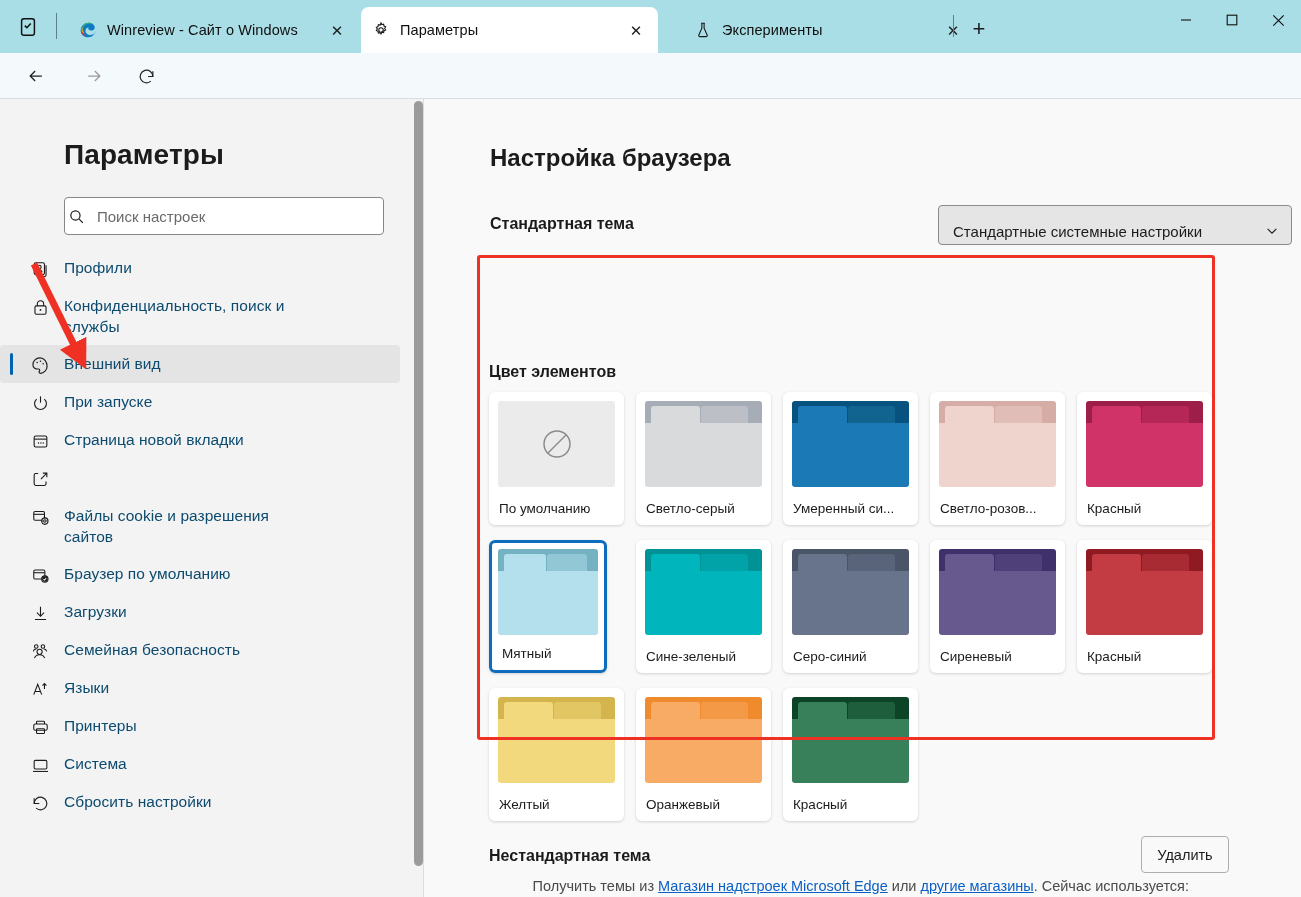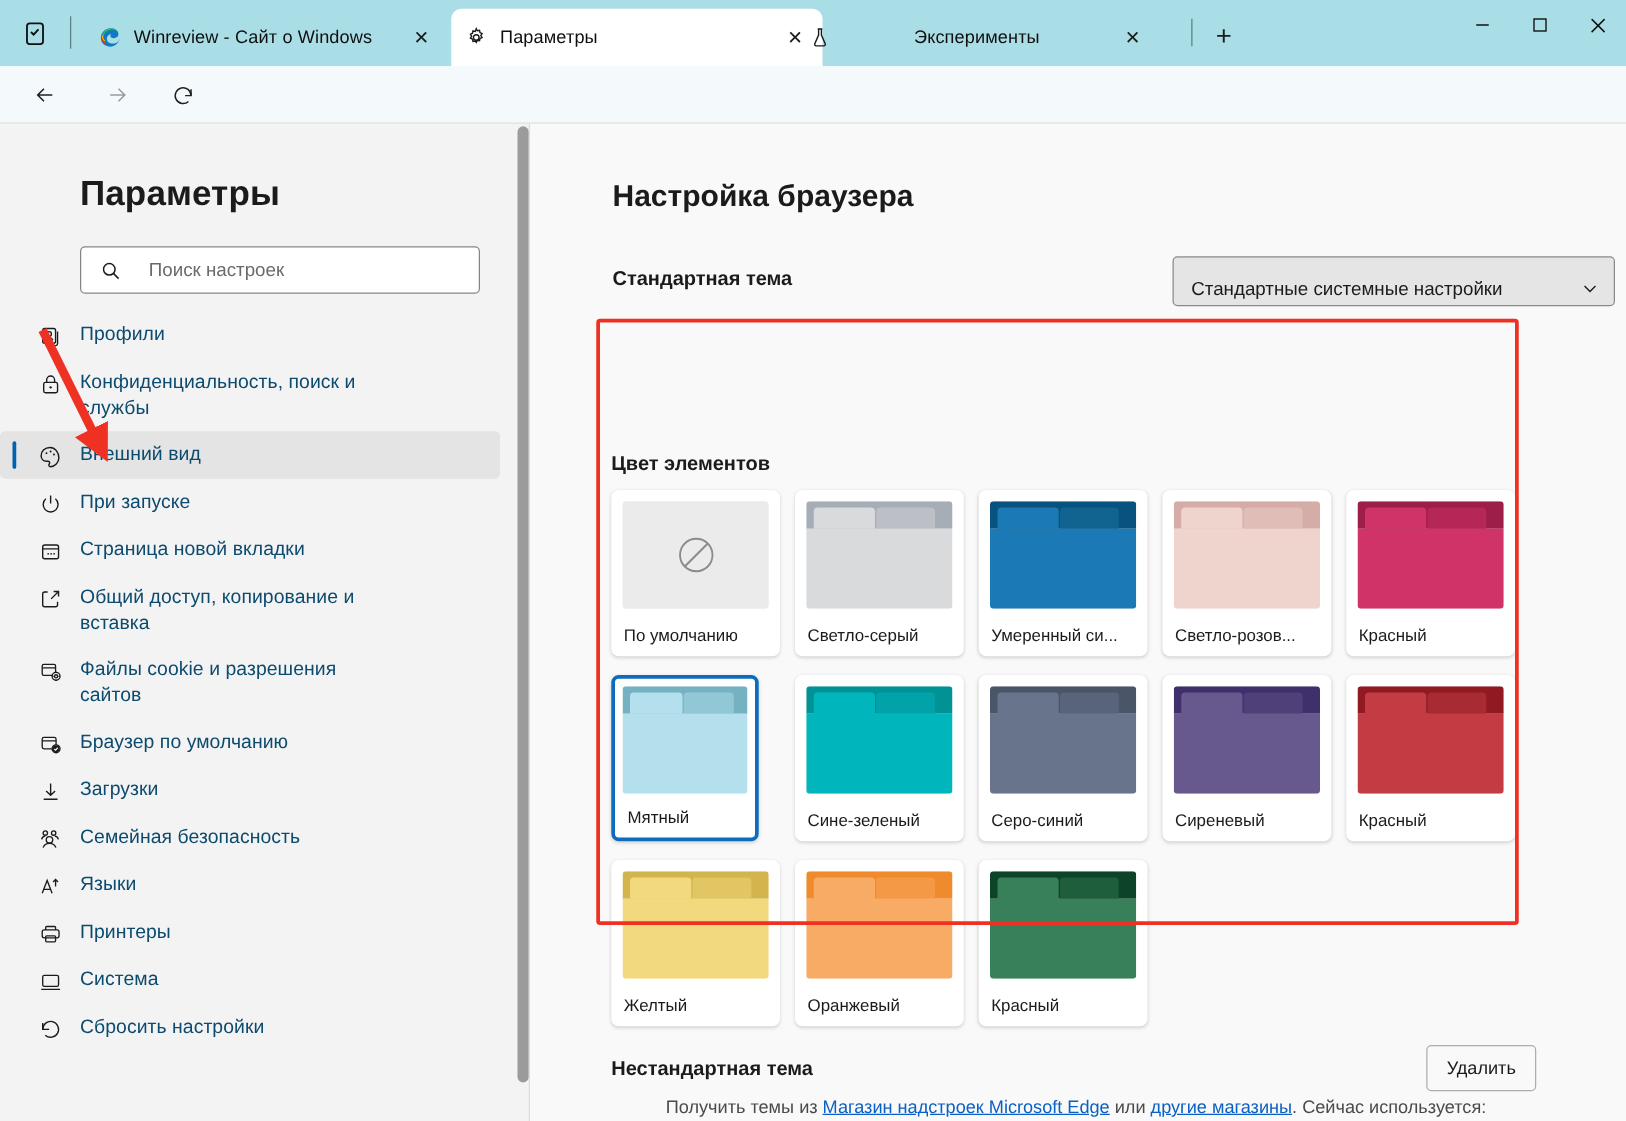--- a/index.html
+++ b/index.html
@@ -37,21 +37,21 @@
     font-size:14.5px; color:#0f0f0f; white-space:nowrap; overflow:hidden;
     text-overflow:ellipsis; flex:1 1 auto; letter-spacing:0.1px;
   }
   .tab-close {
     width:24px; height:24px; flex:0 0 24px; margin-left:6px;
     display:flex; align-items:center; justify-content:center;
     border-radius:4px; color:#1b1b1b; font-size:15px; line-height:1;
   }
   .tab1 { left:68px; width:291px; }
   .tab2 { left:361px; width:297px; }
-  .tab3 { left:636px; width:292px;text-align:center; }
+  .tab3 { left:683px; width:292px; }
 
   .tab-vsep { position:absolute; left:953px; top:15px; width:1px; height:22px; background:#5d7f86; }
   .newtab {
     position:absolute; left:964px; top:16px; width:30px; height:26px;
     display:flex; align-items:center; justify-content:center;
     color:#1b1b1b; font-size:22px; line-height:1; font-weight:300; border-radius:4px;
   }
 
   .wctrl {
     position:absolute; top:0; height:40px; width:46px;
@@ -111,21 +111,21 @@
     position:absolute; left:0; top:0; width:424px; height:799px;
     background:#f3f3f3; overflow:hidden;
   }
   .side-title {
     position:absolute; left:64px; top:40px;
     font-size:28px; font-weight:600; color:#1b1b1b; letter-spacing:0.1px;
   }
   .search-box {
     position:absolute; left:64px; top:98px; width:320px; height:38px;
     background:#ffffff; border:1px solid #868686; border-radius:4px;
-    display:flex; align-items:center; padding-left:12px;gap:10px;
+    display:flex; align-items:center; padding-left:0;
   }
   .search-icon { width:22px; height:22px; display:flex; align-items:center; justify-content:center; margin-right:10px; color:#1b1b1b;}
   .search-input {
     border:0; outline:0; background:transparent; width:250px;
     font-size:15px; font-family:"Liberation Sans", sans-serif; color:#1b1b1b;
   }
   .search-input::placeholder { color:#6a6a6a; }
 
   .nav-list { position:absolute; left:0; top:150px; width:412px; }
   .nav-item {
@@ -442,21 +442,20 @@
           <span class="ni-label">Страница новой вкладки</span>
         </div>
 
         <div class="nav-item">
           <span class="ni-icon">
             <svg width="19" height="19" viewBox="0 0 24 24" fill="none" stroke="#1b1b1b" stroke-width="1.4">
               <path d="M9 4.5H6a2 2 0 00-2 2v11a2 2 0 002 2h11a2 2 0 002-2v-3"></path>
               <path d="M12.5 11.5L20 4M15 4h5v5"></path>
             </svg>
           </span>
-          <span class="ni-label">Общий доступ, копирование и вставка</span>
         </div>
 
         <div class="nav-item">
           <span class="ni-icon">
             <svg width="19" height="19" viewBox="0 0 24 24" fill="none" stroke="#1b1b1b" stroke-width="1.35">
               <rect x="3.5" y="4.5" width="13.5" height="11" rx="1.6"></rect>
               <path d="M3.5 8h13.5"></path>
               <circle cx="17.5" cy="16.5" r="4" fill="#f3f3f3"></circle>
               <circle cx="17.5" cy="16.5" r="1.6"></circle>
               <path d="M17.5 11.8v1.2M17.5 20v1.2M13.8 16.5h1.2M20 16.5h1.2"></path>

